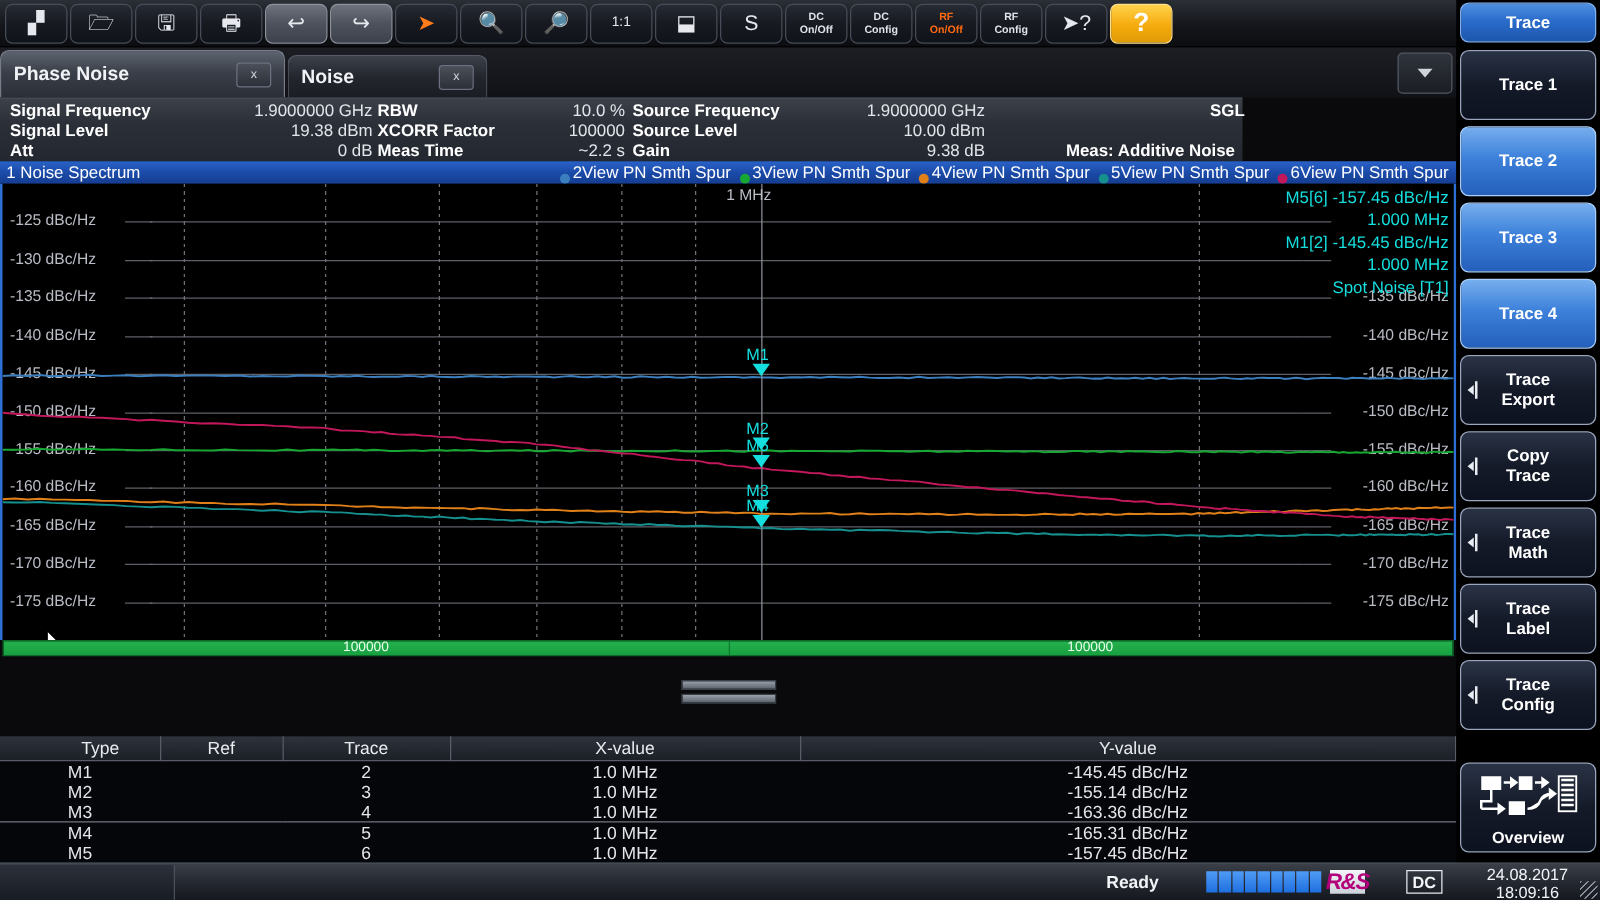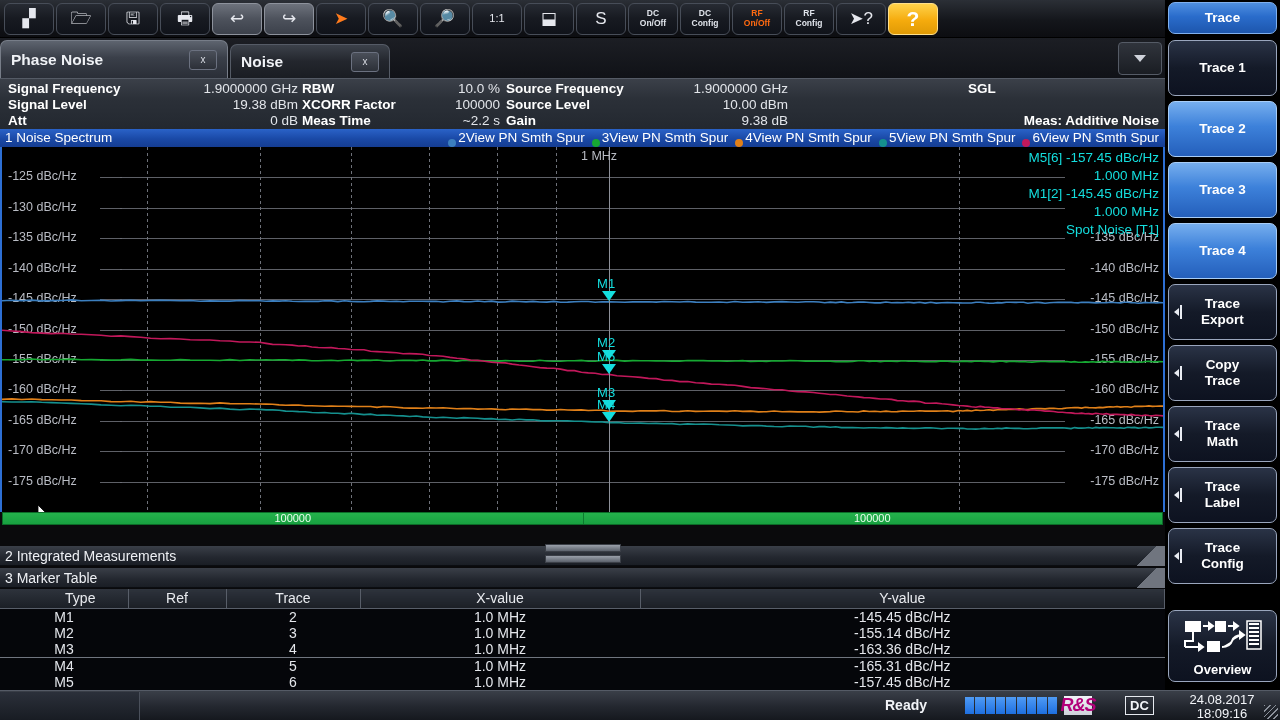--- a/index.html
+++ b/index.html
@@ -89,21 +89,21 @@
     position: absolute; left: 1118px; top: 42px; width: 44px; height: 33px;
     background: linear-gradient(180deg, #30343c 0%, #1a1d23 100%);
     border: 1px solid #555b66; border-radius: 4px;
     display: flex; align-items: center; justify-content: center;
   }
   #tabdrop .car { width: 0; height: 0; border-left: 6px solid transparent;
     border-right: 6px solid transparent; border-top: 7px solid #cfd3db; }
 
   
   #infohdr {
-    position: absolute; left: 0; top: 78px; width: 1165px; height: 51px;
+    position: absolute; left: 0; top: 78px; width: 994px; height: 51px;
     background: linear-gradient(180deg, #3b4049 0%, #2b3038 40%, #232830 100%);
     border-top: 1px solid #555b66;
     font-size: 13.5px; color: #fff;
   }
   .irow { position: absolute; height: 16px; line-height: 16px; white-space: nowrap; }
   .ilab { font-weight: bold; color: #ffffff; }
   .ival { color: #e2e5ea; }
   .col1 { left: 8px; } .col2 { left: 302px; } .col3 { left: 506px; } .col4 { left: 968px; }
   .v1 { left: 170px; width: 128px; text-align: right; }
   .v2 { left: 410px; width: 90px; text-align: right; }
@@ -525,28 +525,20 @@
     </svg>
   </div>
 
   <div id="greenbar">
       <div class="gdiv" style="left: 50%;"></div>
       <div class="gseg" style="left: 0%; width: 50%;">100000</div>
       <div class="gseg" style="left: 50%; width: 50%;">100000</div>
     </div>
 
 
-  <div class="sechdr" id="sec2">
-    <span>2 Integrated Measurements</span>
-    <span class="tabedge"></span>
-  </div>
-  <div class="sechdr" id="sec3">
-    <span>3 Marker Table</span>
-    <span class="tabedge"></span>
-  </div>
   <div id="handle">
     <div class="hpiece" style="top:6px;"></div>
     <div class="hpiece" style="top:17px;"></div>
   </div>
 
   <div id="mtable">
     <table>
       <thead>
           <tr id="mt-head">
             <th style="width: 128px; padding-left: 33px;">Type</th>

